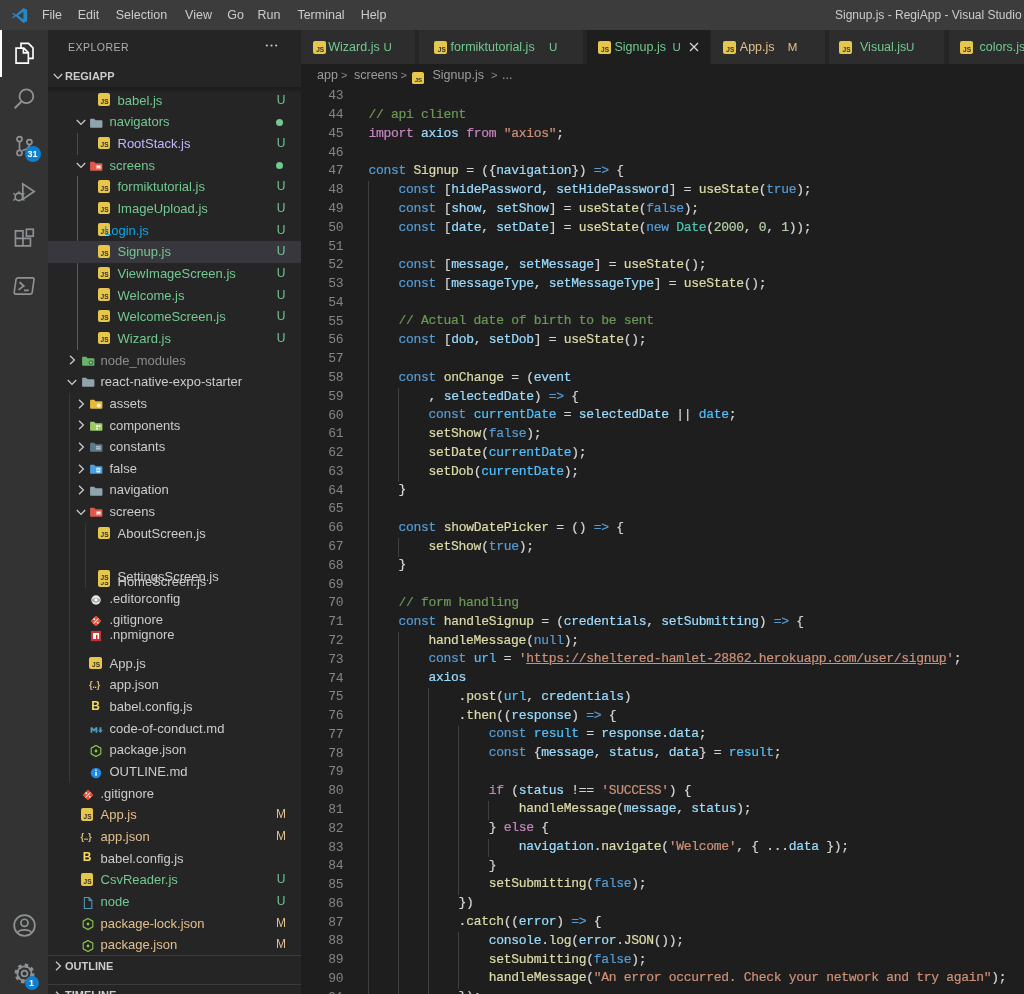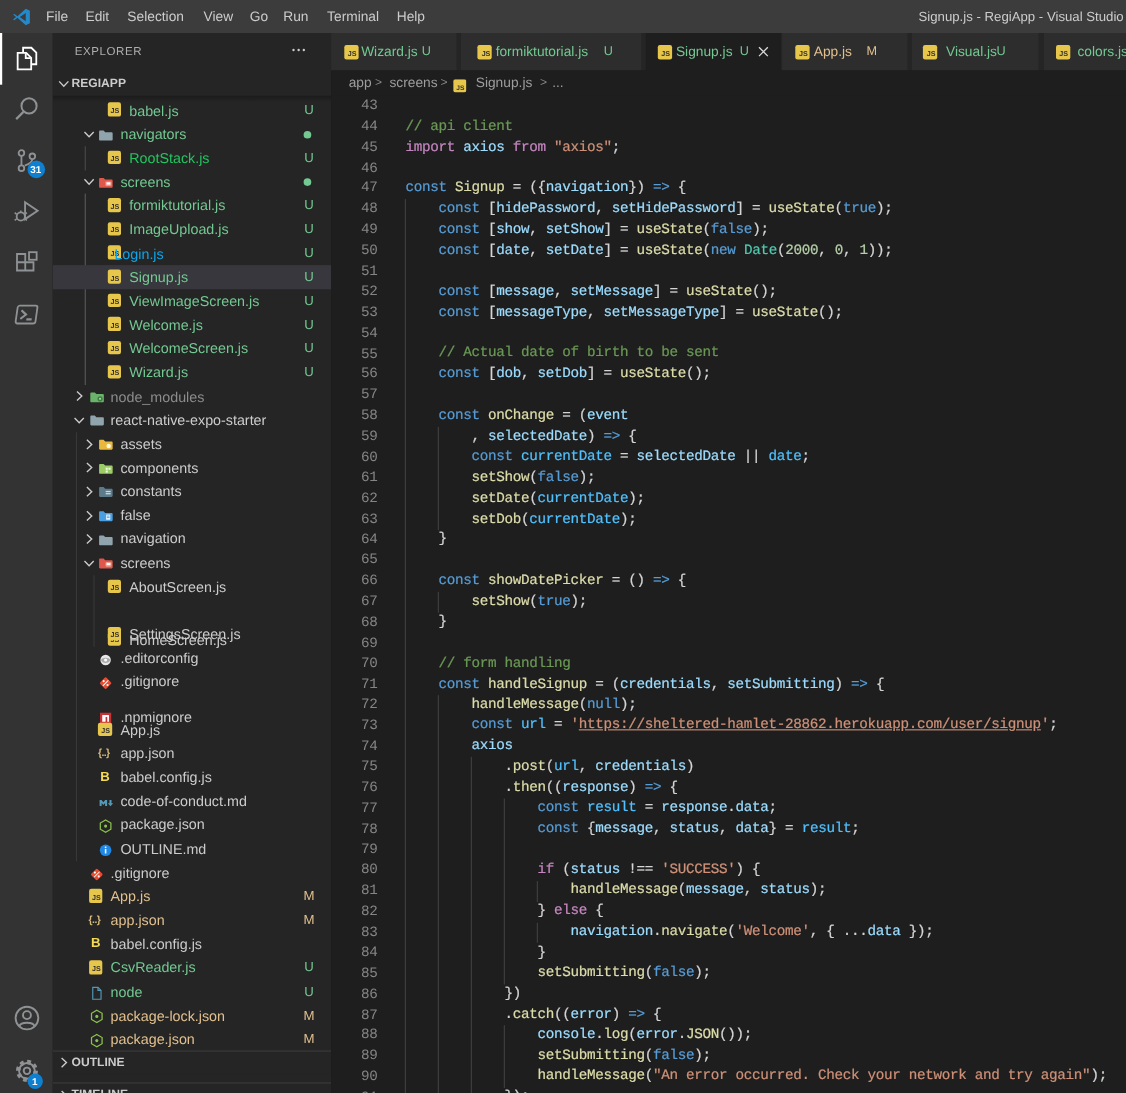--- a/index.html
+++ b/index.html
@@ -141,21 +141,21 @@
         </svg></span>
       <span class="nm" style="left:61.5px;color:#73c991">navigators</span>
       <span style="position:absolute;left:227.5px;top:7.5px;width:7px;height:7px;border-radius:50%;background:#73c991"></span>
     </div>
     <div class="trow" style="top:102.92px;">
       <span class="ic" style="left:49.5px">
         <span class="jsq">
           <i>JS</i>
         </span>
       </span>
-      <span class="nm" style="left:69.5px;color:#22c55e">RootStack.js</span>
+      <span class="nm" style="left:69.5px;color:#c4b5fd">RootStack.js</span>
       <span class="bdg" style="color:#73c991">U</span>
     </div>
     <div class="trow" style="top:124.58px;">
       <span class="chev" style="left:24.5px"><svg width="16" height="16" viewBox="0 0 16 16" style="">
           <path d="M3.8 6l4.2 4.4L12.2 6" fill="none" stroke="#cccccc" stroke-width="1.25"></path>
         </svg></span>
       <span class="ic" style="left:41.0px"><svg width="14.5" height="14.5" viewBox="0 0 16 16" style="">
           <path d="M1.2 4.1c0-.6.5-1.1 1.1-1.1h3.4l1.6 1.7h6.4c.6 0 1.1.5 1.1 1.1v6.1c0 .6-.5 1.1-1.1 1.1H2.3c-.6 0-1.1-.5-1.1-1.1z" fill="#e0584b"></path>
           <rect x="7.6" y="6.6" width="6" height="4.6" rx="0.8" fill="#f0978a"></rect>
           <rect x="8.7" y="7.5" width="3.8" height="2.2" fill="#fff"></rect>
@@ -356,21 +356,21 @@
       <span class="ic" style="left:41.0px"><svg width="14" height="14" viewBox="0 0 16 16" style="">
           <g transform="rotate(45 8 8)">
             <rect x="3.4" y="3.4" width="9.2" height="9.2" rx="1.4" fill="#e84d31"></rect>
           </g>
           <rect x="7.5" y="4" width="1" height="8" fill="#fff" transform="rotate(45 8 8)"></rect>
           <circle cx="6" cy="6" r="1.1" fill="#fff"></circle>
           <circle cx="10" cy="10" r="1.1" fill="#fff"></circle>
         </svg></span>
       <span class="nm" style="left:61.5px;color:#cccccc">.gitignore</span>
     </div>
-    <div class="trow" style="top:611px;">
+    <div class="trow" style="top:594px;">
       <span class="ic" style="left:41.0px"><svg width="14" height="14" viewBox="0 0 16 16" style="">
           <rect x="2.2" y="2.2" width="11.6" height="11.6" fill="#ca3132"></rect>
           <path d="M4.5 4.5h7v7H9.7V6.6H8v4.9H4.5z" fill="#fff"></path>
         </svg></span>
       <span class="nm" style="left:61.5px;color:#cccccc">.npmignore</span>
     </div>
     <div class="trow" style="top:622.76px;">
       <span class="ic" style="left:41.0px">
         <span class="jsq">
           <i>JS</i>

